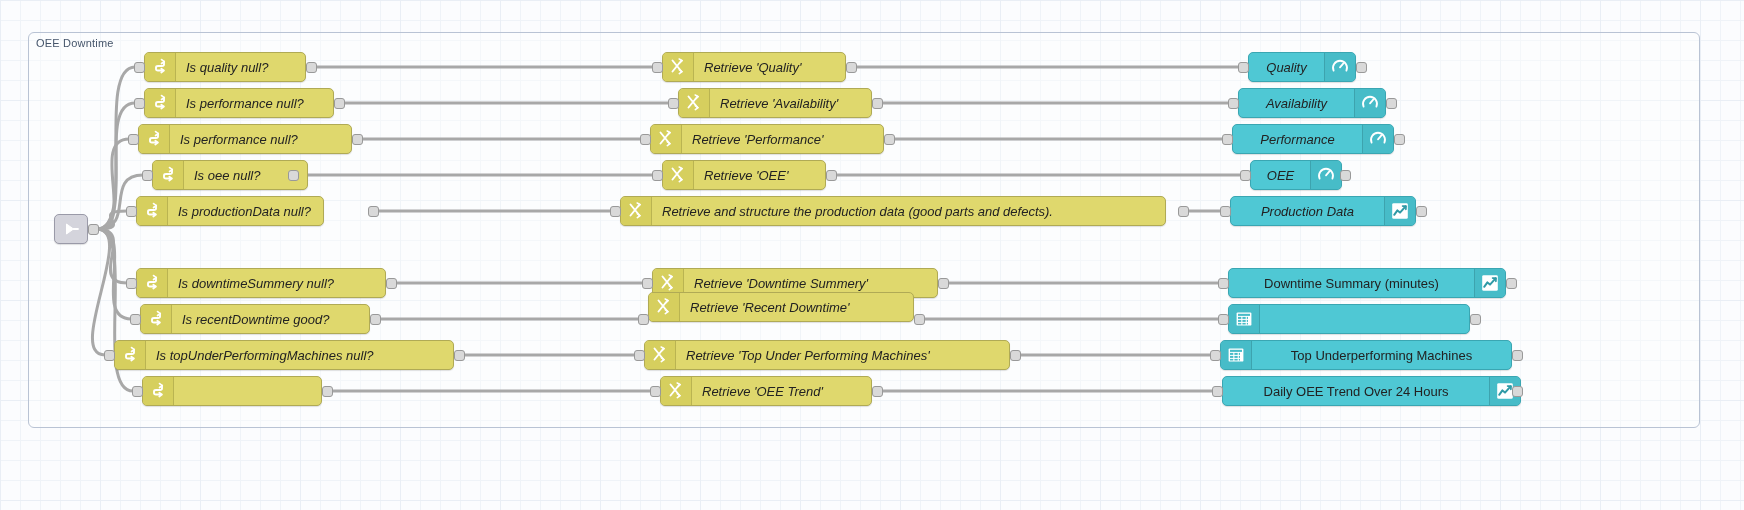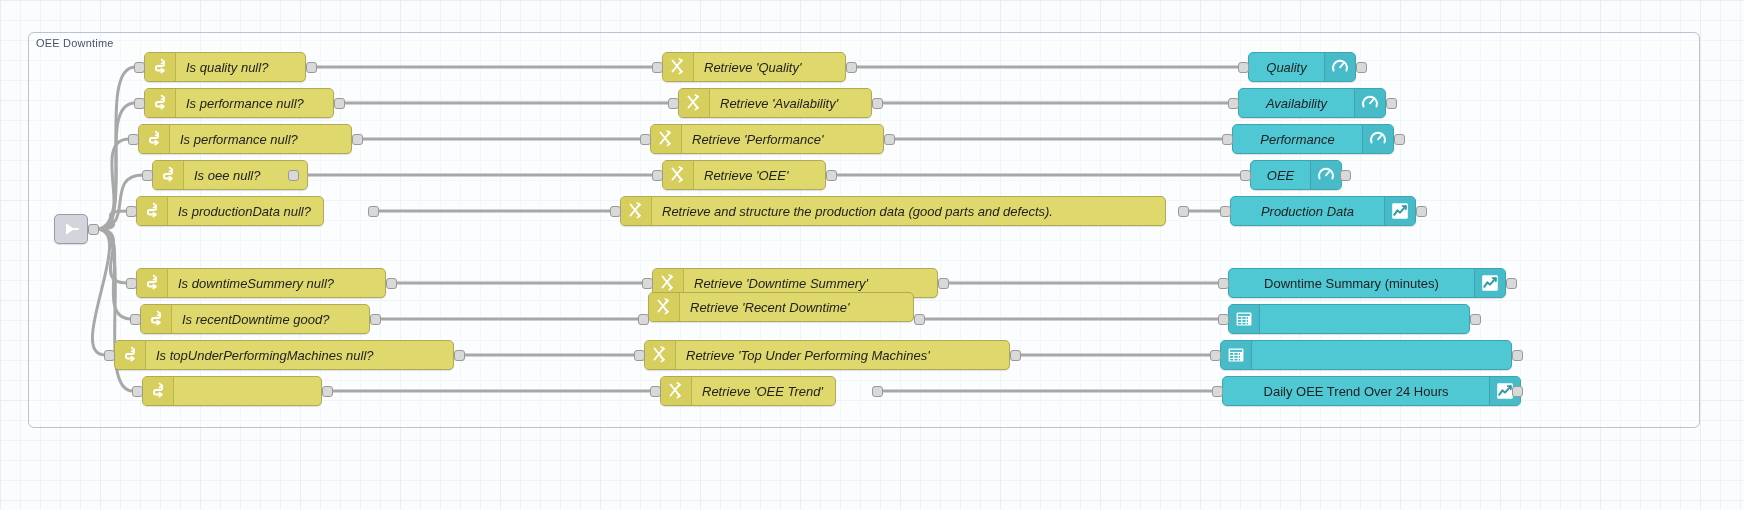--- a/index.html
+++ b/index.html
@@ -454,35 +454,36 @@
             <rect x="7.4" y="6.9" width="3.3" height="2.0" fill="#47bcc8"></rect>
             <rect x="11.8" y="6.9" width="1.2" height="2.0" fill="#47bcc8"></rect>
             <rect x="3.0" y="9.9" width="3.3" height="2.0" fill="#47bcc8"></rect>
             <rect x="7.4" y="9.9" width="3.3" height="2.0" fill="#47bcc8"></rect>
             <rect x="11.8" y="9.9" width="1.2" height="2.0" fill="#47bcc8"></rect>
             <rect x="3.0" y="12.9" width="3.3" height="1.6" fill="#47bcc8"></rect>
             <rect x="7.4" y="12.9" width="3.3" height="1.6" fill="#47bcc8"></rect>
             <rect x="11.8" y="12.9" width="1.2" height="1.6" fill="#47bcc8"></rect>
           </svg>
         </div>
+        <div class="node-label center">Top Underperforming Machines</div>
       </div>
       <div class="port" style="left: 1209.5px; top: 349.5px;"></div>
       <div class="port" style="left: 1511.5px; top: 349.5px;"></div>
       <div class="node yellow" style="left: 142px; top: 376px; width: 180px;">
         <div class="node-icon left yellow-icon">
           <svg class="glyph" width="18" height="18" viewBox="0 0 18 18">
             <path d="M13 3.5 L13 6.5 Q13 8 11 8 L7 8 Q5 8 5 9.5 L5 11 Q5 12.5 7 12.5 L11.5 12.5" fill="none" stroke="#ffffff" stroke-width="1.9" stroke-linecap="round" stroke-linejoin="round"></path>
             <path d="M10.6 1.6 L13.2 3.6 L10.6 5.5" fill="none" stroke="#ffffff" stroke-width="1.8" stroke-linecap="round" stroke-linejoin="round"></path>
             <path d="M10.3 10.7 L12.9 12.6 L10.3 14.5" fill="none" stroke="#ffffff" stroke-width="1.8" stroke-linecap="round" stroke-linejoin="round"></path>
           </svg>
         </div>
       </div>
       <div class="port" style="left: 131.5px; top: 385.5px;"></div>
       <div class="port" style="left: 321.5px; top: 385.5px;"></div>
-      <div class="node yellow" style="left: 660px; top: 376px; width: 176px;">
+      <div class="node yellow" style="left: 660px; top: 376px; width: 212px;">
         <div class="node-icon left yellow-icon">
           <svg class="glyph" width="18" height="18" viewBox="0 0 18 18">
             <path d="M3.5 2.5 L12.5 13.5" fill="none" stroke="#ffffff" stroke-width="1.9" stroke-linecap="round"></path>
             <path d="M12.5 2.5 L3.5 13.5" fill="none" stroke="#ffffff" stroke-width="1.9" stroke-linecap="round"></path>
             <path d="M10.2 1.0 L13.2 2.6 L10.6 4.8" fill="none" stroke="#ffffff" stroke-width="1.6" stroke-linecap="round" stroke-linejoin="round"></path>
             <path d="M10.3 15.6 L13.1 13.6 L10.3 11.8" fill="none" stroke="#ffffff" stroke-width="1.6" stroke-linecap="round" stroke-linejoin="round"></path>
           </svg>
         </div>
         <div class="node-label italic left">Retrieve 'OEE Trend'</div>
       </div>

